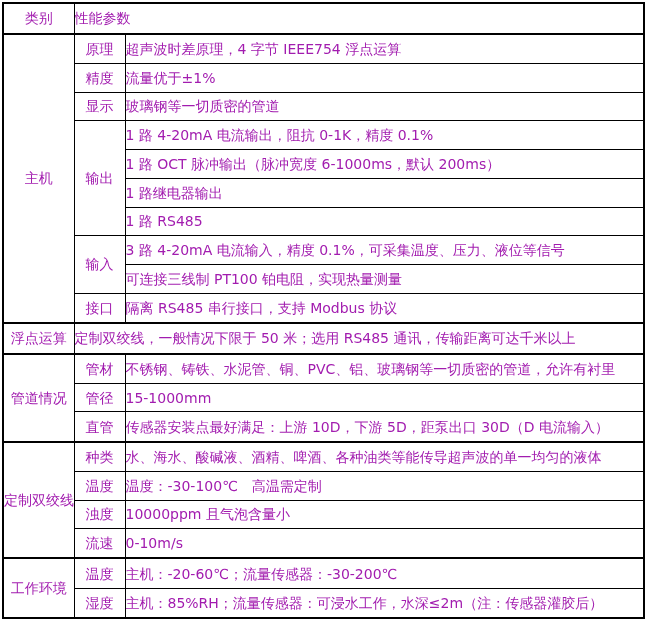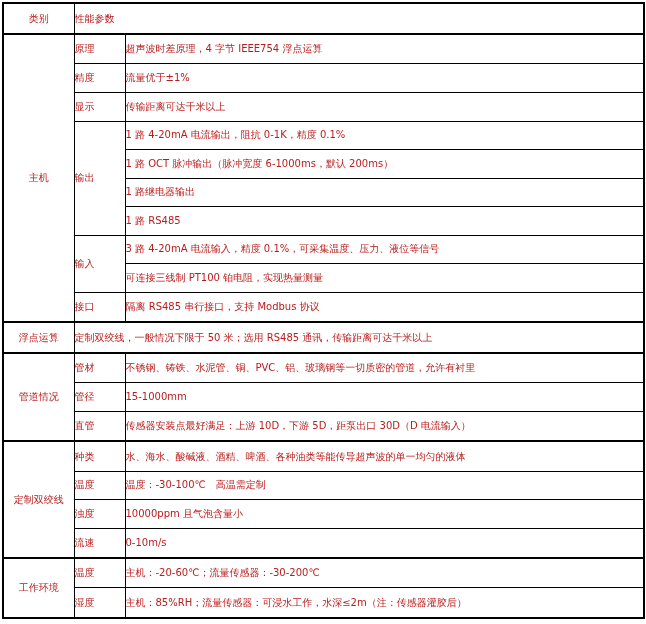--- a/index.html
+++ b/index.html
@@ -19,36 +19,36 @@
   table.spec {
     border-collapse: collapse;
     table-layout: fixed;
     width: 641px;
     height: 617px;
     border: 2px solid #000000;
     background: #ffffff;
   }
   table.spec td {
     border: 1px solid #000000;
-    font-size: 10px;
+    font-size: 14px;
     line-height: 1;
     padding: 0;
     overflow: hidden;
     white-space: nowrap;
     vertical-align: middle;
-    color: #b91c1c;
+    color: #a21caf;
   }
   col.c1 { width: 71px; }
   col.c2 { width: 51px; }
   col.c3 { width: 519px; }
   td.cat {
     text-align: center;
   }
   td.param {
-    text-align: left;
+    text-align: center;
   }
   td.val {
     text-align: left;
     padding-left: 7px;
     padding-right: 2px;
     margin-top: 20px;
   }
   td.span2 {
     text-align: left;
     padding-left: 6px;
@@ -78,21 +78,21 @@
         <td class="cat" rowspan="10">主机</td>
         <td class="param">原理</td>
         <td class="val">超声波时差原理，4 字节 IEEE754 浮点运算</td>
       </tr>
       <tr>
         <td class="param">精度</td>
         <td class="val">流量优于±1%</td>
       </tr>
       <tr>
         <td class="param">显示</td>
-        <td class="val">传输距离可达千米以上</td>
+        <td class="val">玻璃钢等一切质密的管道</td>
       </tr>
       <tr>
         <td class="param" rowspan="4">输出</td>
         <td class="val">1 路 4-20mA 电流输出，阻抗 0-1K，精度 0.1%</td>
       </tr>
       <tr>
         <td class="val">1 路 OCT 脉冲输出（脉冲宽度 6-1000ms，默认 200ms）</td>
       </tr>
       <tr>
         <td class="val">1 路继电器输出</td>

